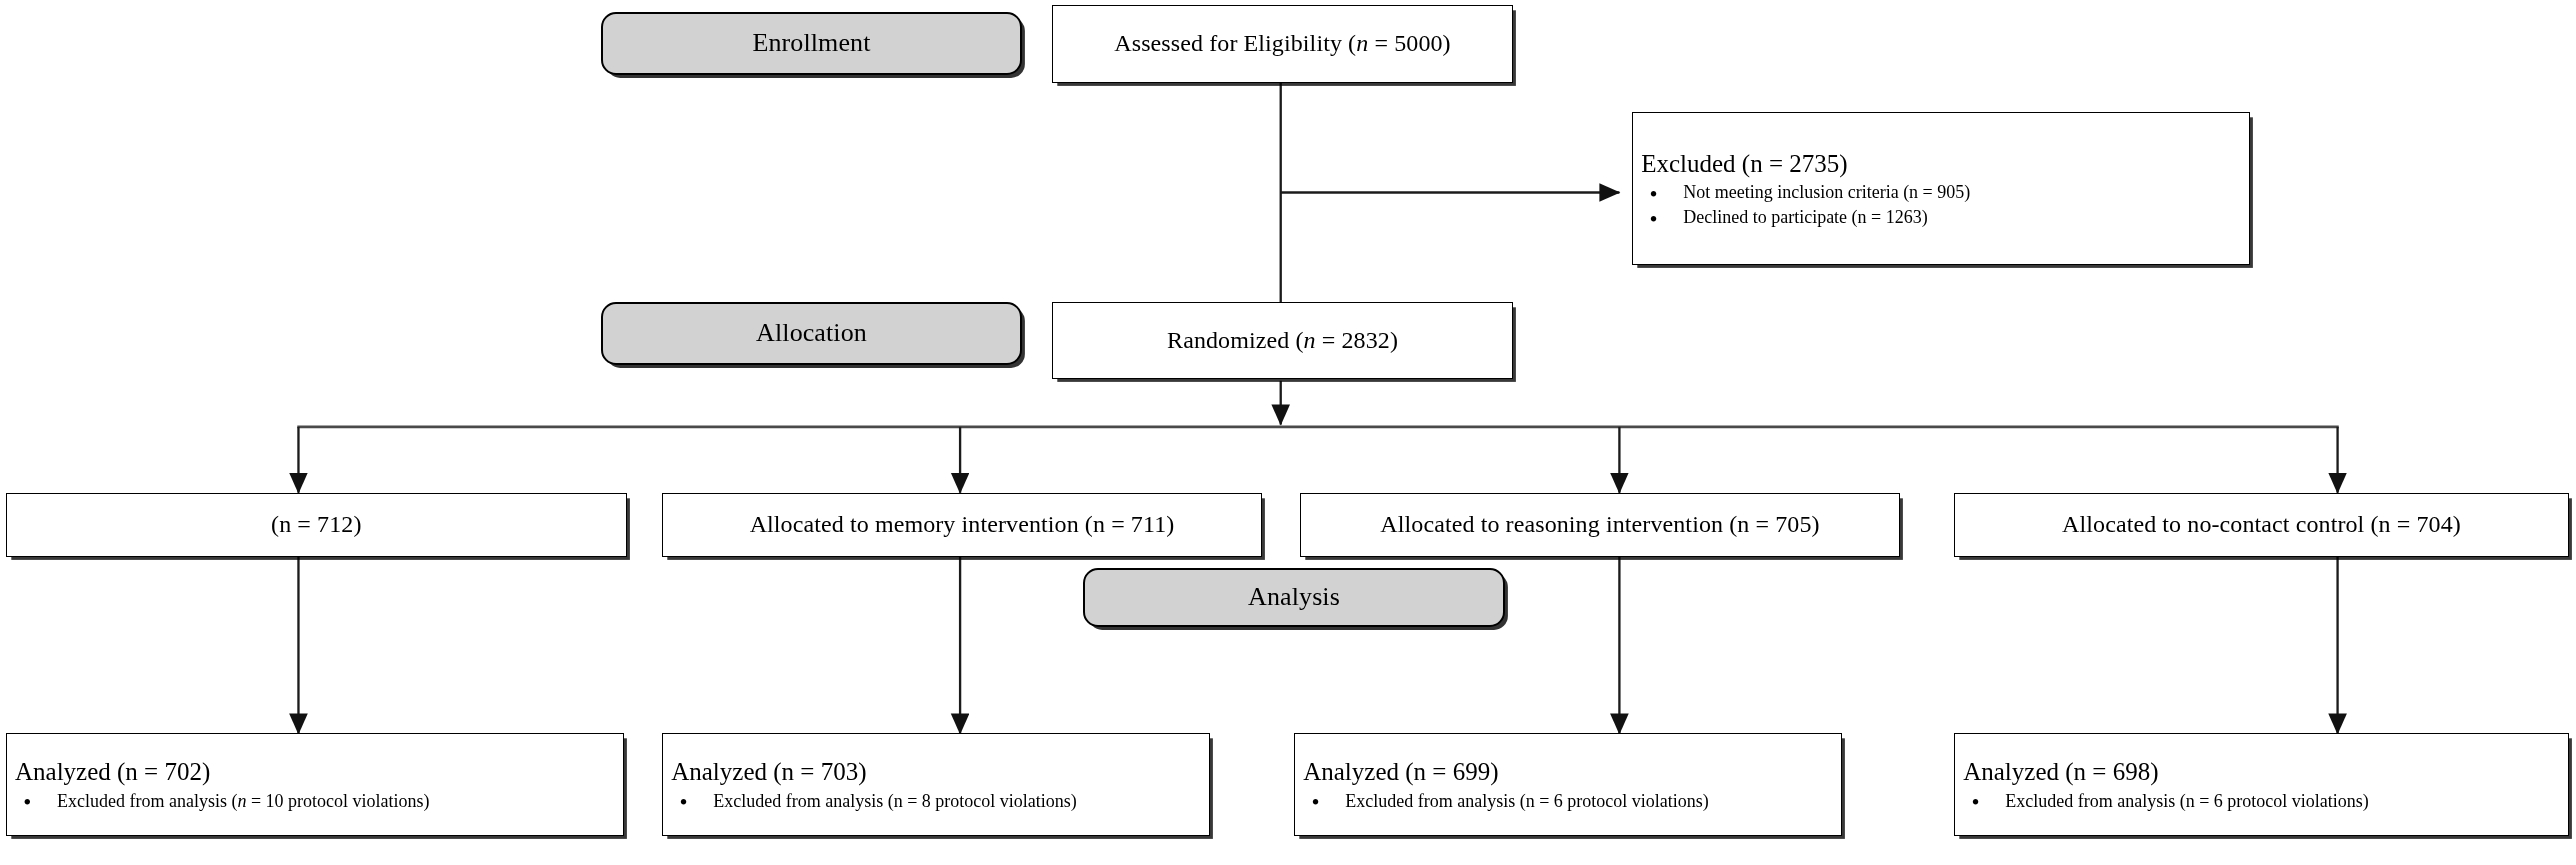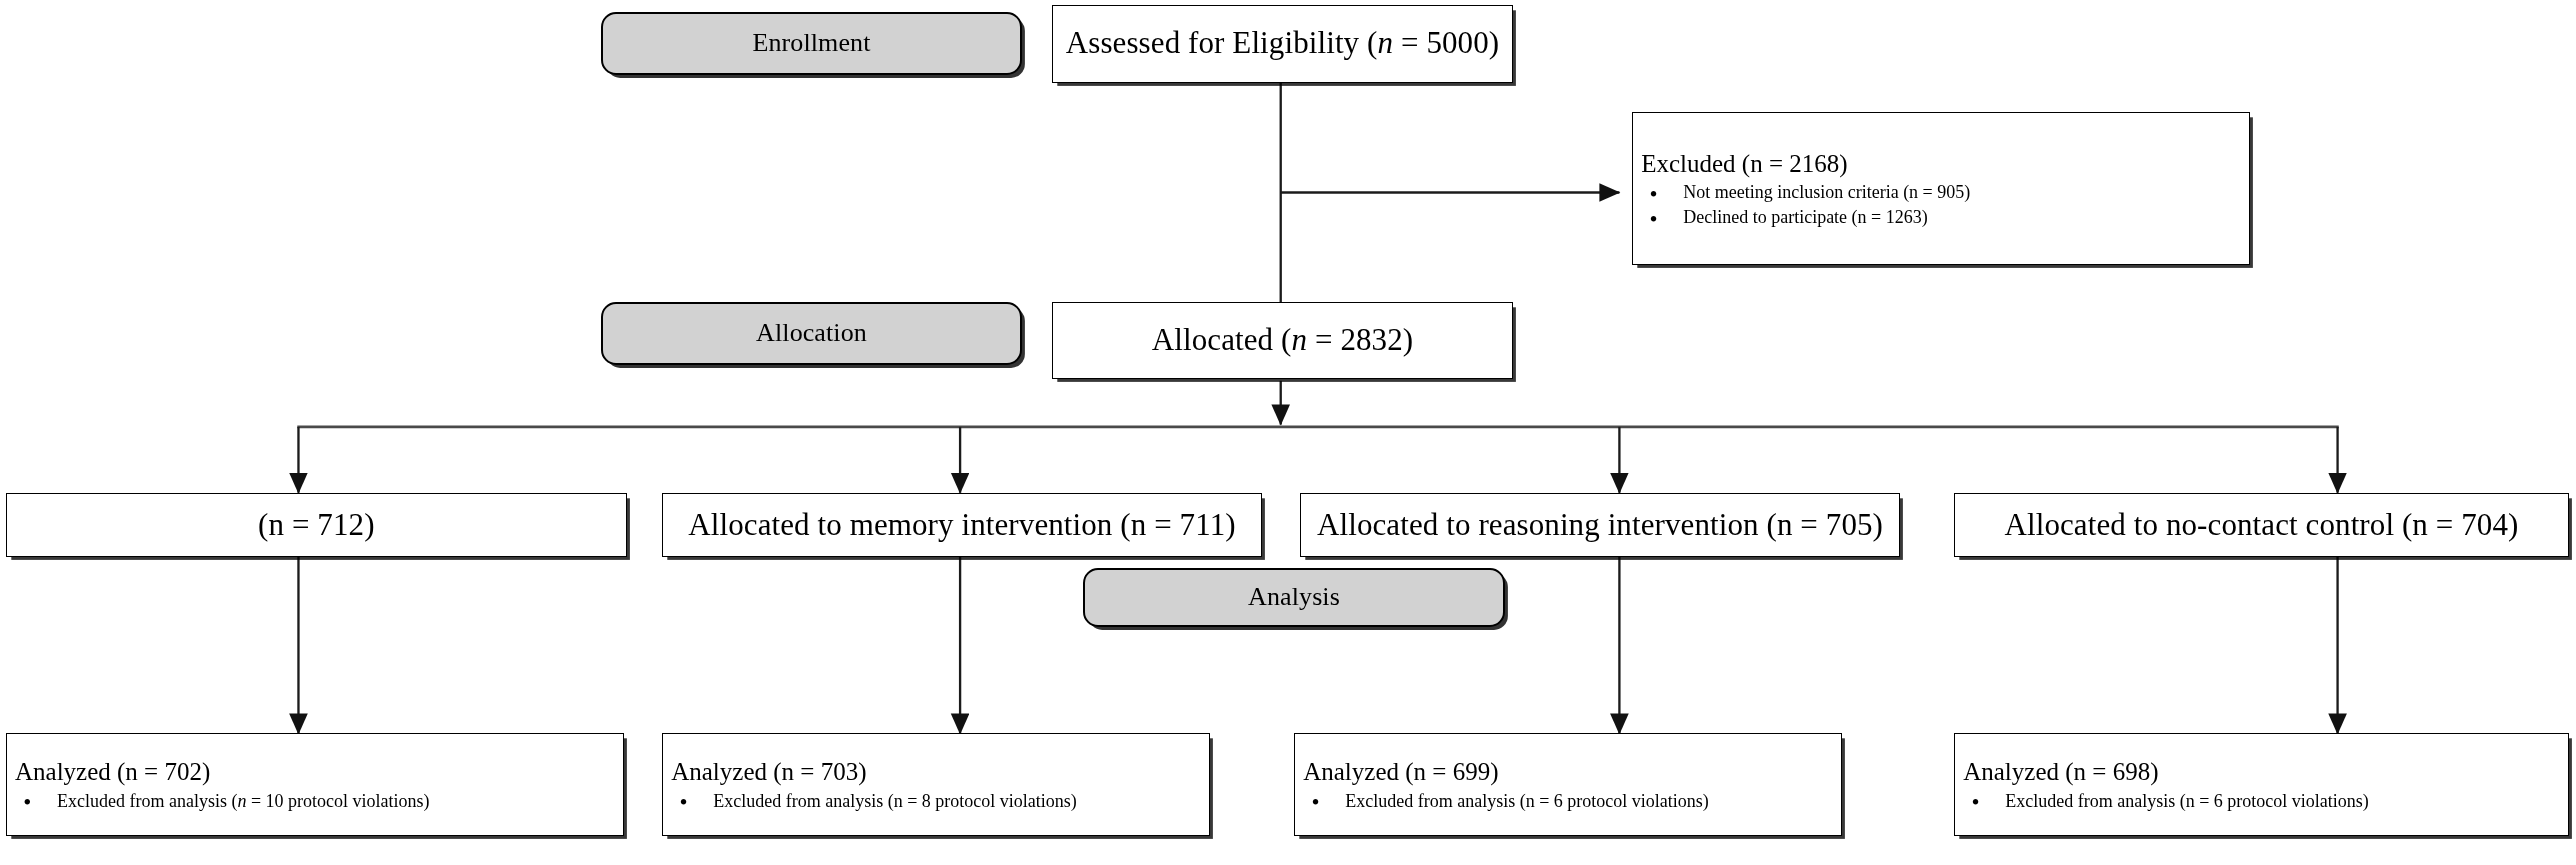--- a/index.html
+++ b/index.html
@@ -44,21 +44,21 @@
     background: #d2d2d2;
     border: 2.3px solid #000000;
     border-radius: 15px;
     align-items: center;
     justify-content: center;
     box-shadow: 4.1px 4.1px 0 -1.2px rgba(0,0,0,0.80);
     margin-left: 12px;
   }
   .node .txt {
     display: block;
-    font-size: 31px;
+    font-size: 24px;
     line-height: 1.32;
     letter-spacing: 0.1px;
   }
   .node.center .txt {
     text-align: center;
     padding: 0 9.3px;
   }
   .node.stage .txt {
     text-align: center;
     font-size: 26px;
@@ -135,34 +135,34 @@
   </div>
 
   <div class="node center" style="left:1052px; top:4.7px; width:461px; height:78px;">
     <span class="txt">
       <span class="nowrap"><span>Assessed for Eligibility  (</span><em class="n">n</em><span> =</span></span>
       <span>5000)</span>
     </span>
   </div>
 
   <div class="node left" style="left:1632px; top:112px; width:618px; height:153px;">
-    <span class="head">Excluded (n = 2168)</span>
+    <span class="head">Excluded (n = 2735)</span>
     <ul class="bullets">
       <li>Not meeting inclusion criteria  (n = 905)</li>
       <li class="tight">Declined to participate (n = 1263)</li>
     </ul>
   </div>
 
   <div class="node stage" style="left:589px; top:302px; width:421px; height:63px;">
     <span class="txt">Allocation</span>
   </div>
 
   <div class="node center" style="left:1052px; top:302px; width:461px; height:77px;">
     <span class="txt">
-      <span class="nowrap"><span>Allocated (</span><em class="n">n</em><span> = 2832)</span></span>
+      <span class="nowrap"><span>Randomized (</span><em class="n">n</em><span> = 2832)</span></span>
     </span>
   </div>
 
   <div class="node center" style="left:5.8px; top:493px; width:621px; height:64px;">
     <span class="txt">(n = 712)</span>
   </div>
 
   <div class="node center" style="left:662px; top:493px; width:600px; height:64px;">
     <span class="txt">Allocated to memory intervention (n = 711)</span>
   </div>

